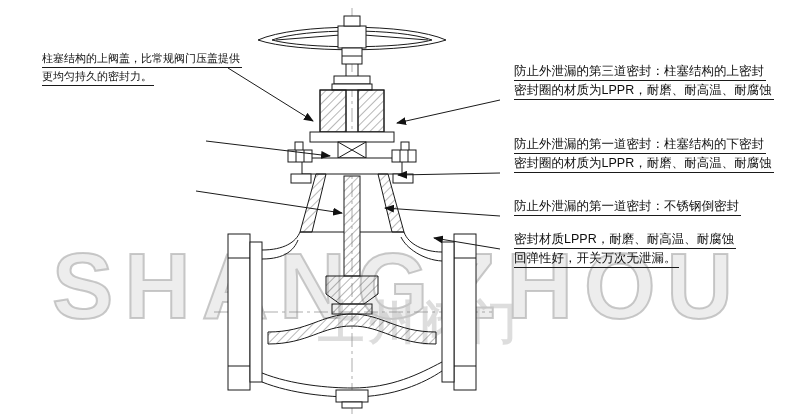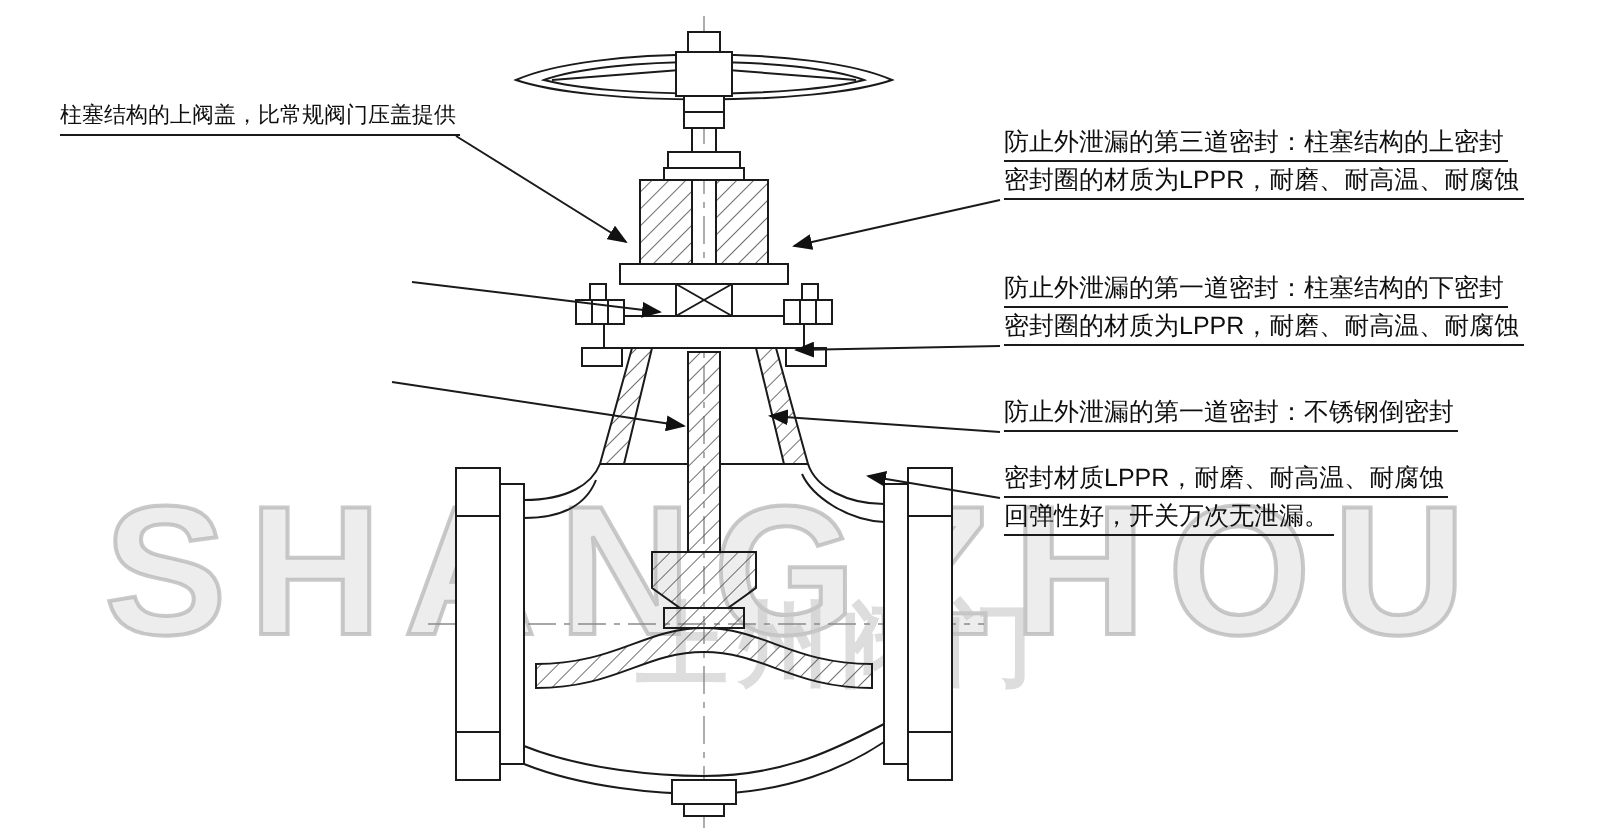--- a/index.html
+++ b/index.html
@@ -18,20 +18,21 @@
     left:318px;top:292px;font-size:46px;font-weight:700;letter-spacing:5px;
     color:rgba(198,198,198,0.6);
   }
   
   svg.drawing{position:absolute;left:0;top:0;z-index:1;}
   
   .note{position:absolute;z-index:2;display:flex;flex-direction:column;align-items:flex-start;}
   .nl{
     border-bottom:1px solid #1a1a1a;white-space:nowrap;color:#0f0f0f;
     padding:2px 2px 2px 0;
+    margin-left:12px;
   }
   .note-l .nl{font-size:11px;line-height:13px;}
   .note-r .nl{font-size:12.5px;line-height:14px;}
 </style>
 </head>
 <body>
 
 <div class="canvas">
 
   <div class="wm wm-latin">SHANGZHOU</div>
@@ -136,20 +137,21 @@
         <line x1="500" y1="100" x2="397" y2="123" marker-end="url(#arrow)"></line>
         <line x1="500" y1="173" x2="398" y2="175" marker-end="url(#arrow)"></line>
         <line x1="500" y1="216" x2="385" y2="208" marker-end="url(#arrow)"></line>
         <line x1="500" y1="249" x2="434" y2="238" marker-end="url(#arrow)"></line>
       </g>
     </g>
   </svg>
 
   <div class="note note-l" style="left:30px;top:50px">
     <span class="nl">柱塞结构的上阀盖，比常规阀门压盖提供</span>
+    <span class="nl">更均匀持久的密封力。</span>
   </div>
   <div class="note note-l" style="left:30px;top:155px">
   </div>
 
   <div class="note note-r" style="left:502px;top:62px">
     <span class="nl">防止外泄漏的第三道密封：柱塞结构的上密封</span>
     <span class="nl">密封圈的材质为LPPR，耐磨、耐高温、耐腐蚀</span>
   </div>
   <div class="note note-r" style="left:502px;top:135px">
     <span class="nl">防止外泄漏的第一道密封：柱塞结构的下密封</span>

